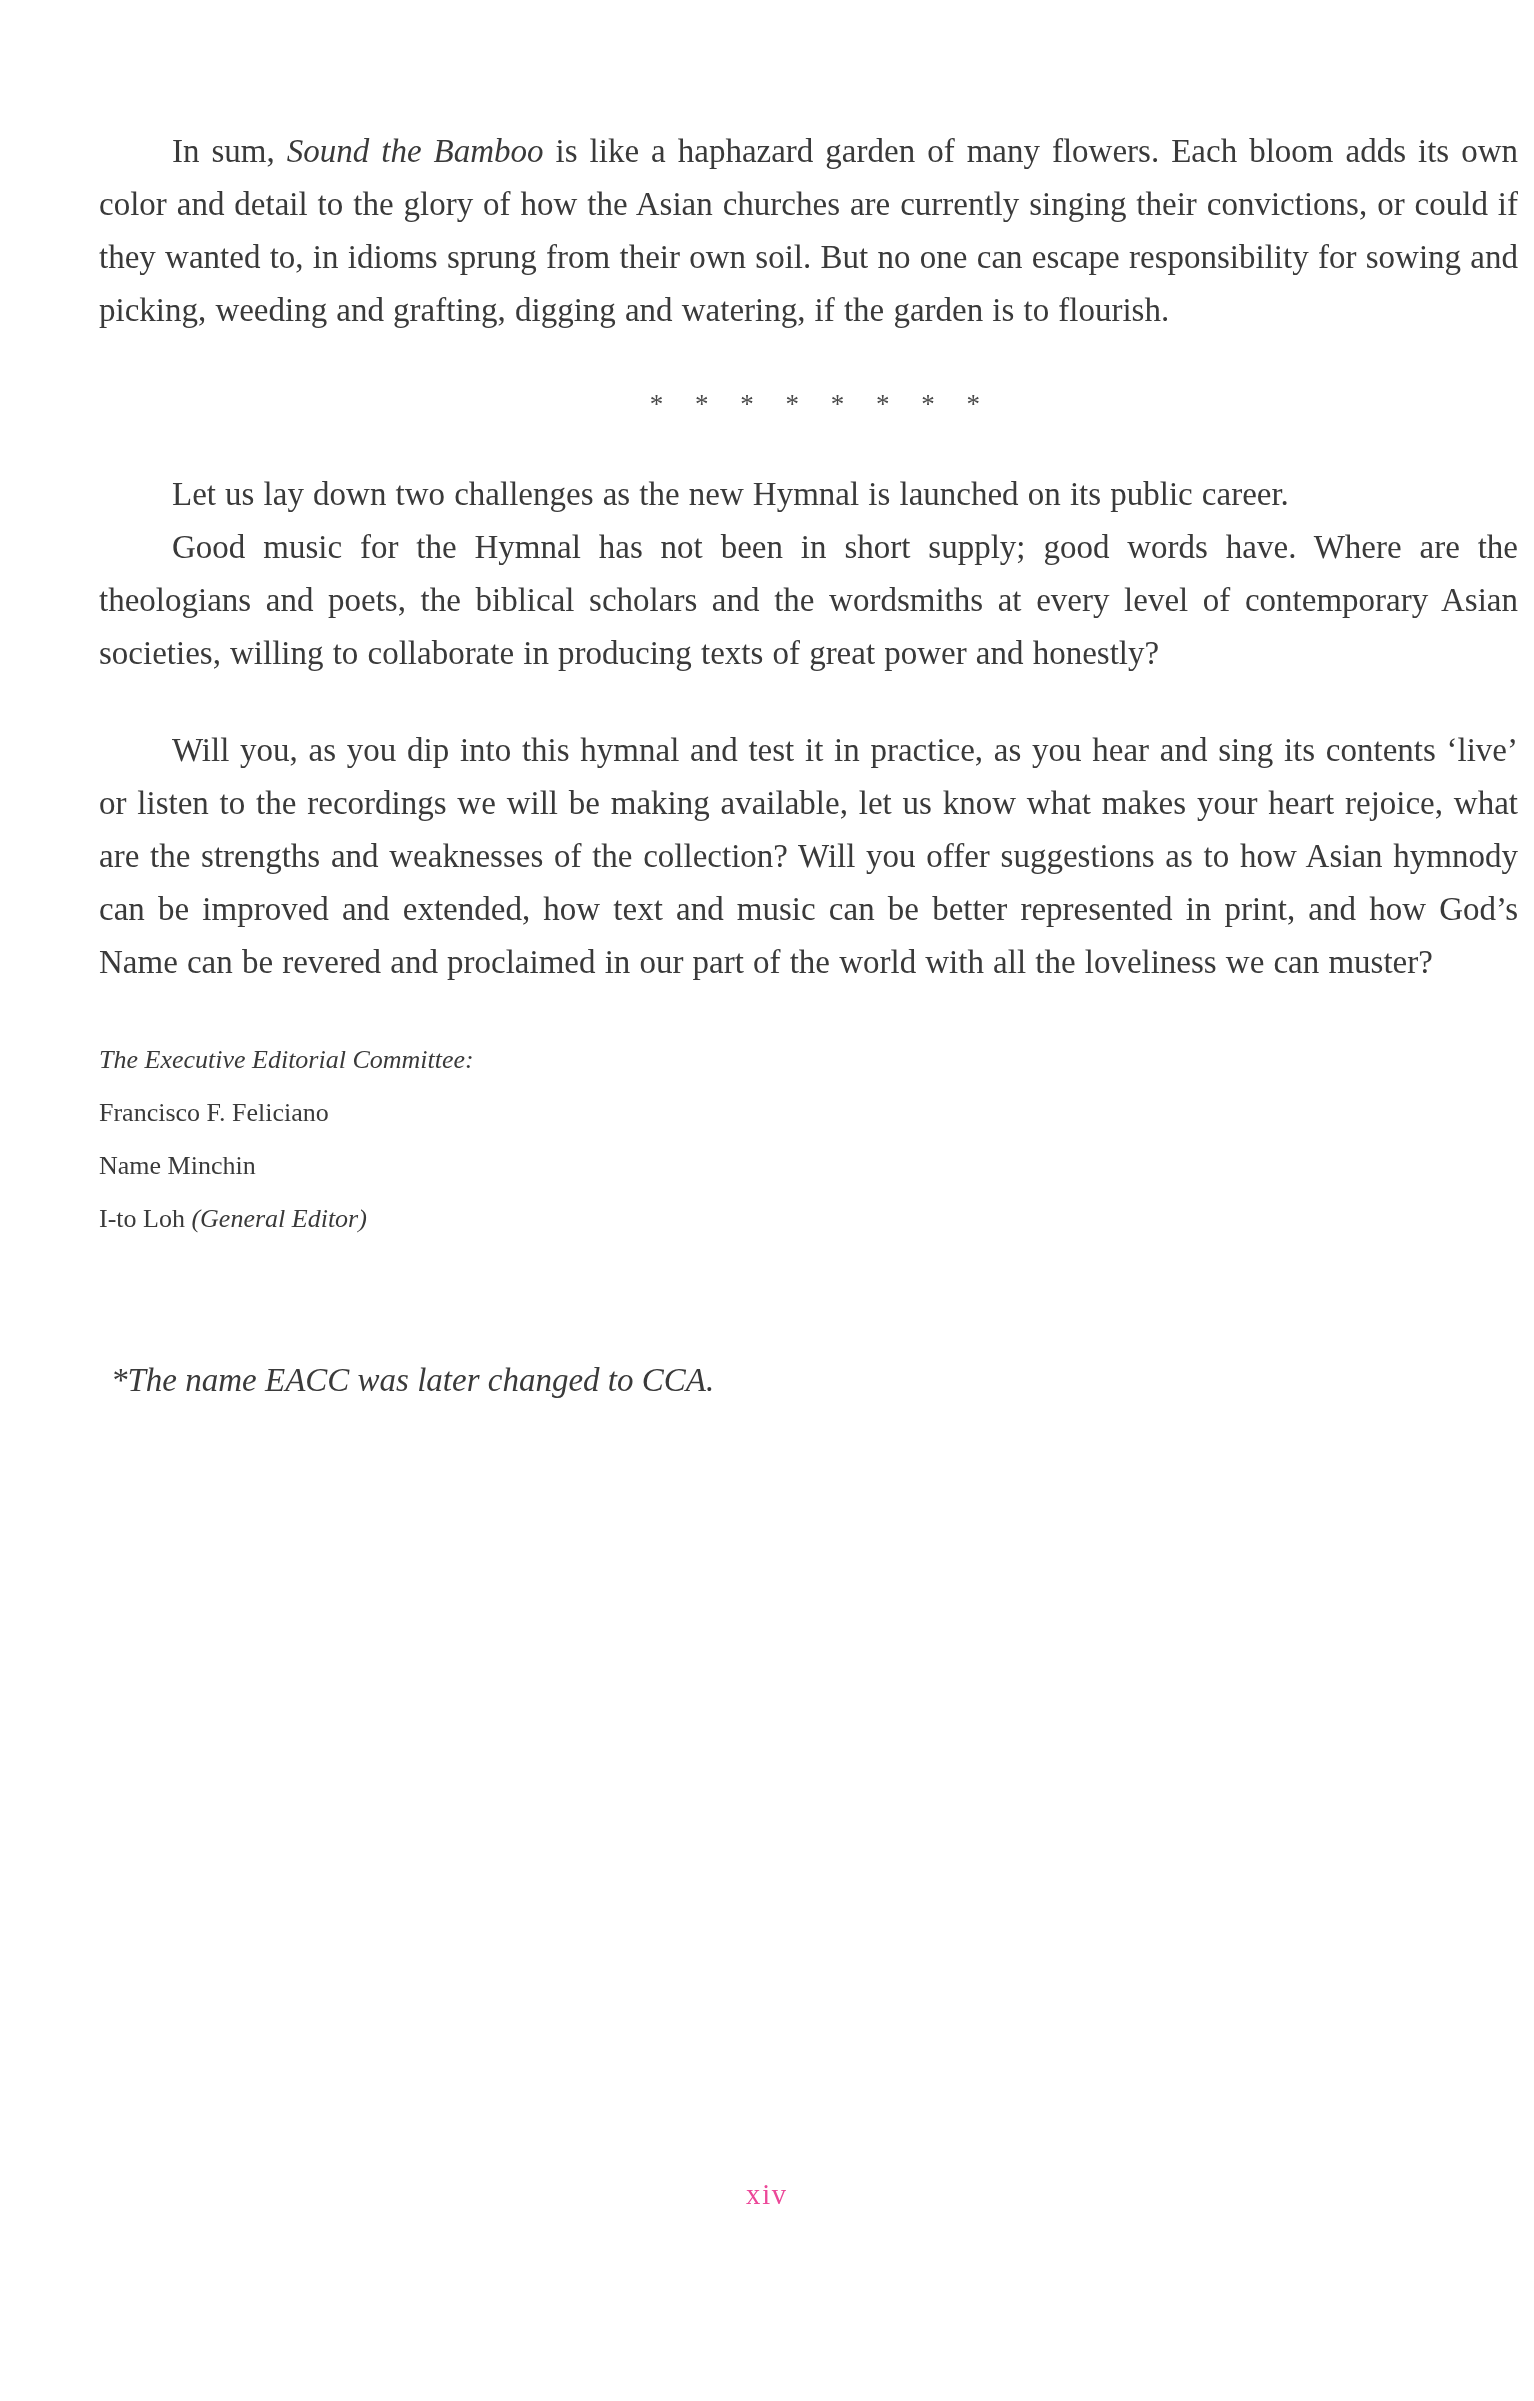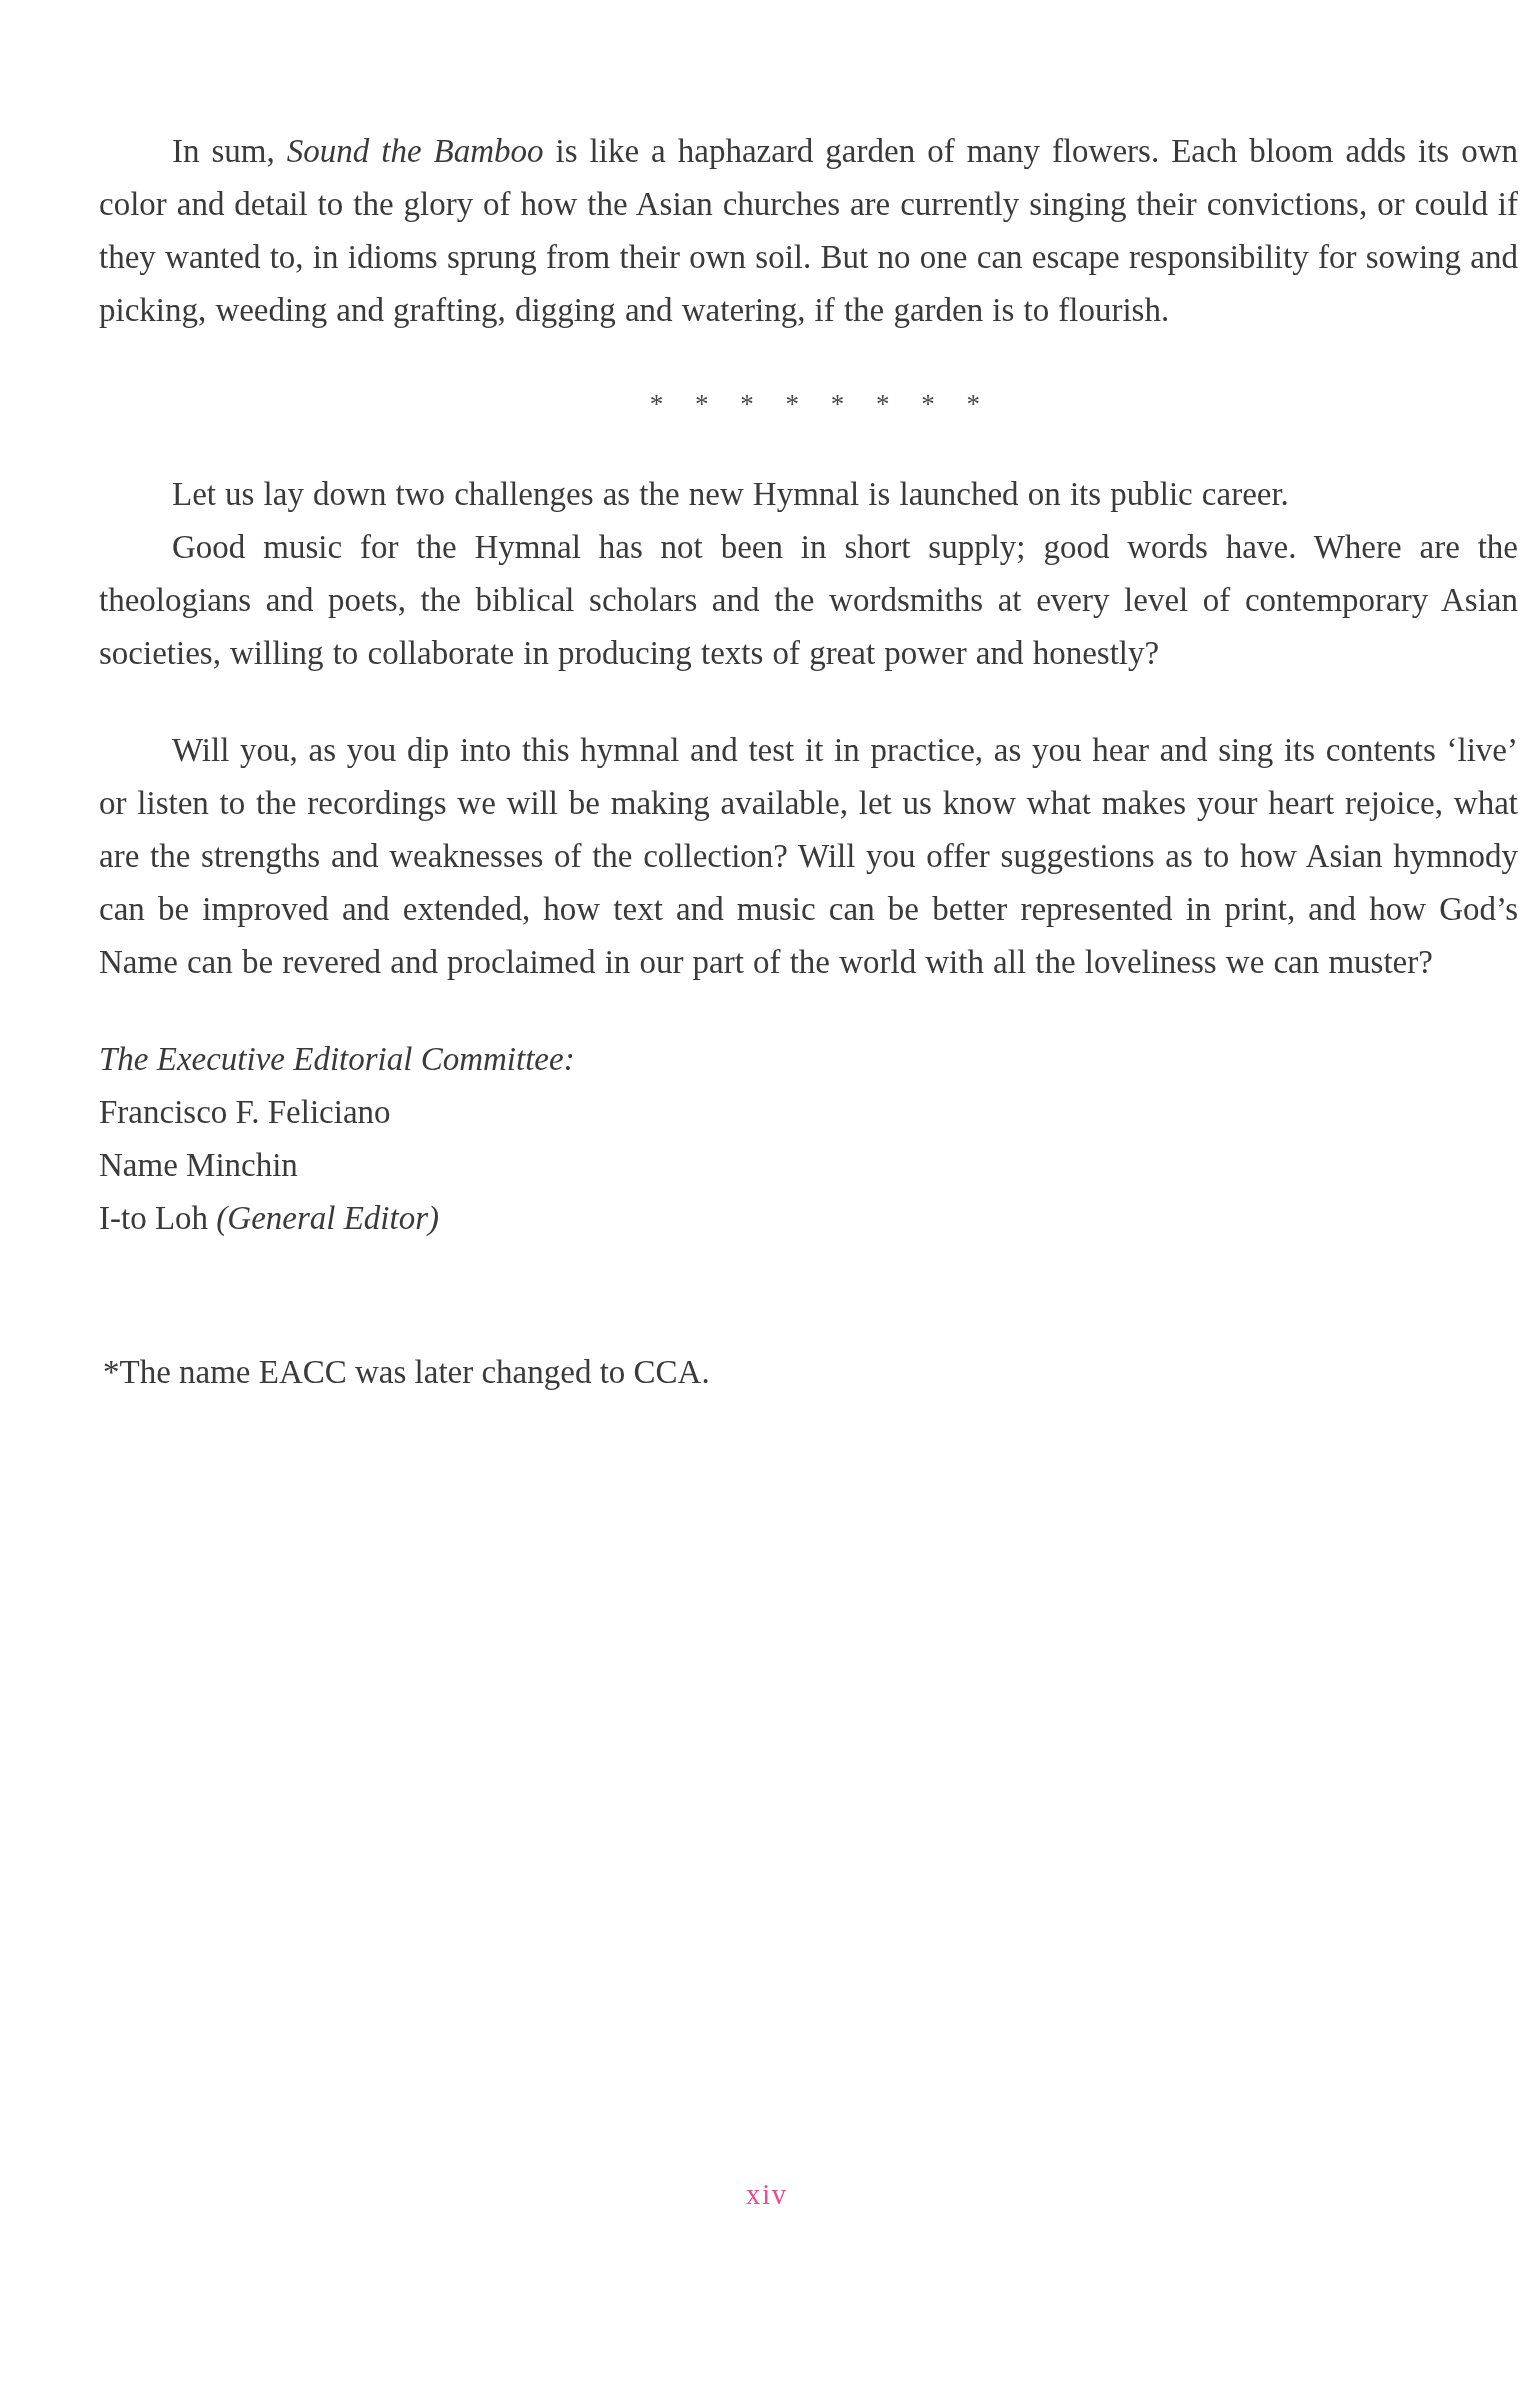--- a/index.html
+++ b/index.html
@@ -41,28 +41,29 @@
       margin: 52px 0 48px 25px;
       color: #4a4a4a;
     }
     .gap-small {
       height: 44px;
     }
     .gap-med {
       height: 53px;
     }
     .signature {
-      font-size: 33px;
+      font-size: 26px;
       line-height: 53px;
       margin: 0;
     }
     .footnote {
       font-size: 33px;
       line-height: 53px;
-      margin: 4px;
+      margin: 12px;
+      font-style: italic;
     }
     .page-number {
       position: absolute;
       left: 0;
       width: 1534px;
       top: 2179px;
       text-align: center;
       font-size: 28.5px;
       letter-spacing: 1.8px;
       color: #ec4899;

